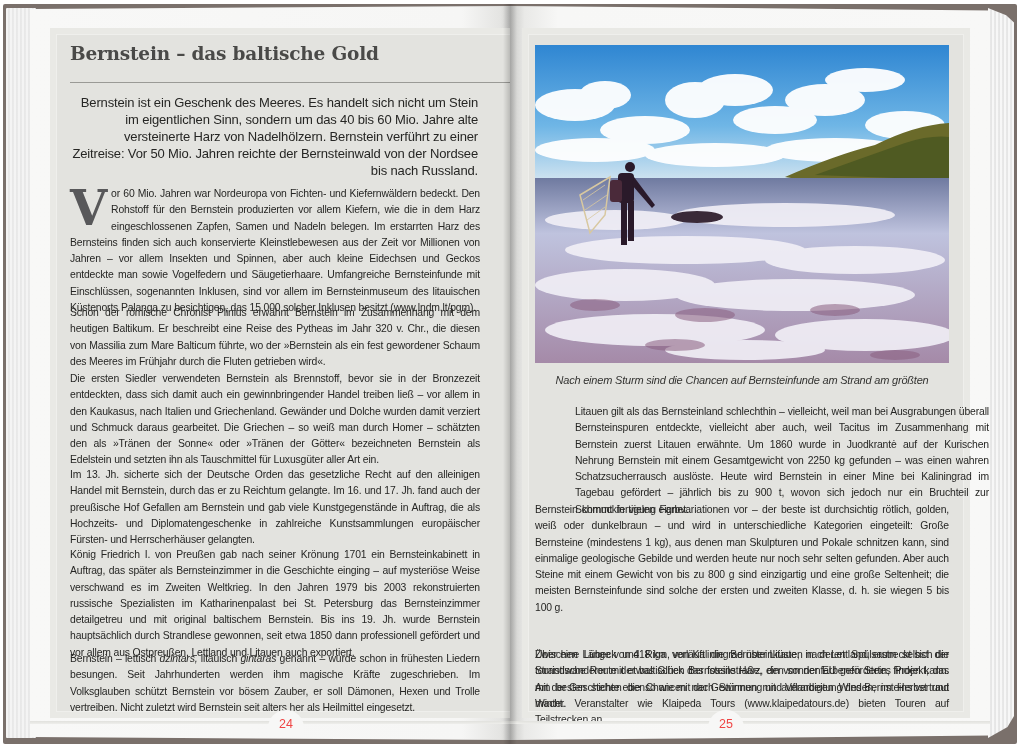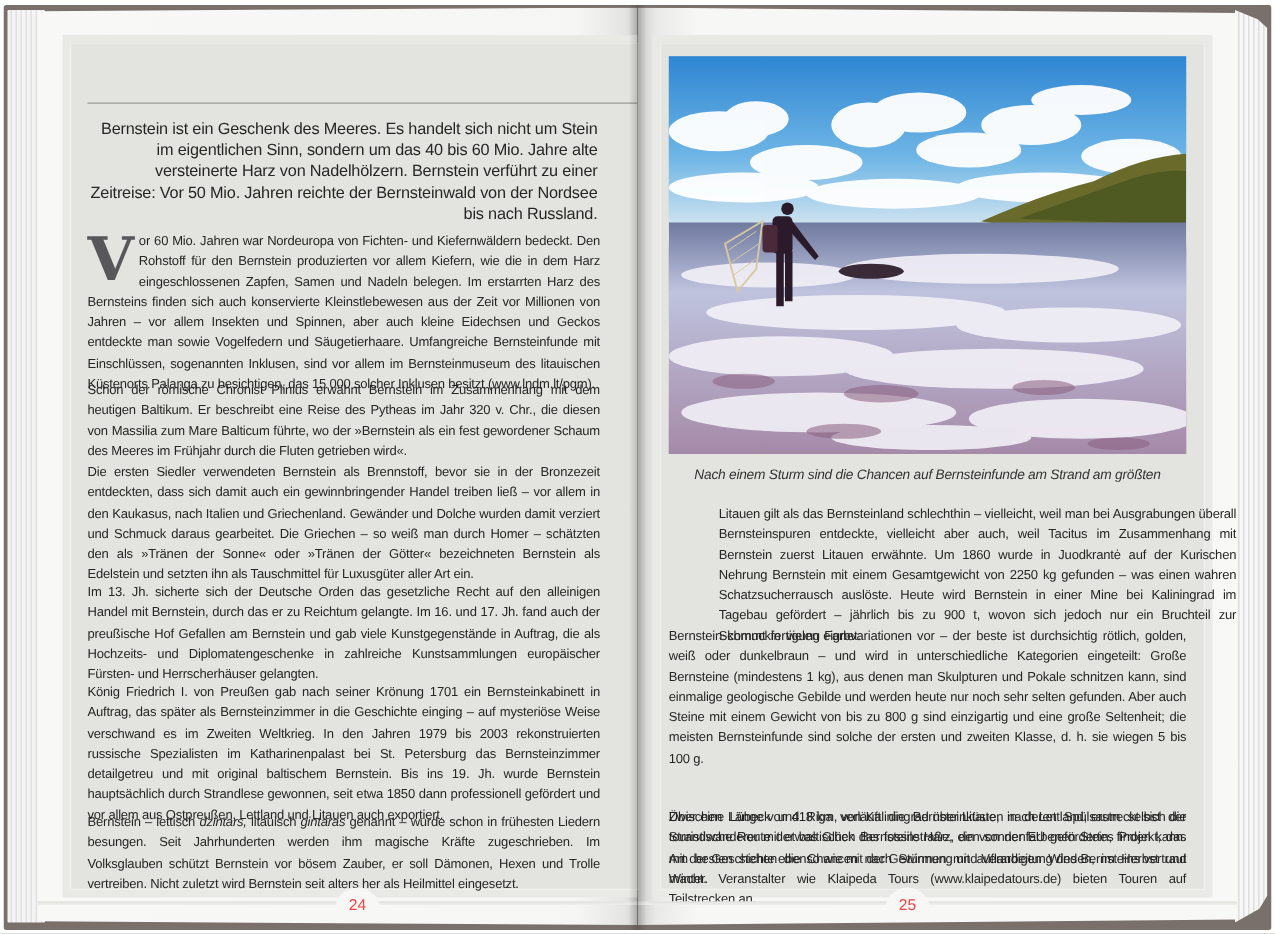--- a/index.html
+++ b/index.html
@@ -123,20 +123,21 @@
 <body>
 
 <div class="cover"></div>
 <div class="stack-left"></div>
 <div class="stack-right"></div>
 
 <div class="page left">
   <div class="frame"></div>
   <div class="panel"></div>
 
+  <div class="title">Bernstein – das baltische Gold</div>
   <div class="title-rule"></div>
 
   <div class="text intro">Bernstein ist ein Geschenk des Meeres. Es handelt sich nicht um Stein im eigentlichen Sinn, sondern um das 40 bis 60 Mio. Jahre alte versteinerte Harz von Nadelhölzern. Bernstein verführt zu einer Zeitreise: Vor 50 Mio. Jahren reichte der Bernsteinwald von der Nordsee bis nach Russland.</div>
 
   <div class="text p1">
     <span class="dropcap">V</span><span>or 60 Mio. Jahren war Nordeuropa von Fichten- und Kiefernwäldern bedeckt. Den Rohstoff für den Bernstein produzierten vor allem Kiefern, wie die in dem Harz eingeschlossenen Zapfen, Samen und Nadeln belegen. Im erstarrten Harz des Bernsteins finden sich auch konservierte Kleinstlebewesen aus der Zeit vor Millionen von Jahren – vor allem Insekten und Spinnen, aber auch kleine Eidechsen und Geckos entdeckte man sowie Vogelfedern und Säugetierhaare. Umfangreiche Bernsteinfunde mit Einschlüssen, sogenannten Inklusen, sind vor allem im Bernsteinmuseum des litauischen Küstenorts Palanga zu besichtigen, das 15 000 solcher Inklusen besitzt (www.lndm.lt/pgm).</span>
   </div>
   <div class="text p2">Schon der römische Chronist Plinius erwähnt Bernstein im Zusammenhang mit dem heutigen Baltikum. Er beschreibt eine Reise des Pytheas im Jahr 320 v. Chr., die diesen von Massilia zum Mare Balticum führte, wo der »Bernstein als ein fest gewordener Schaum des Meeres im Frühjahr durch die Fluten getrieben wird«.</div>
   <div class="text p3">Die ersten Siedler verwendeten Bernstein als Brennstoff, bevor sie in der Bronzezeit entdeckten, dass sich damit auch ein gewinnbringender Handel treiben ließ – vor allem in den Kaukasus, nach Italien und Griechenland. Gewänder und Dolche wurden damit verziert und Schmuck daraus gearbeitet. Die Griechen – so weiß man durch Homer – schätzten den als »Tränen der Sonne« oder »Tränen der Götter« bezeichneten Bernstein als Edelstein und setzten ihn als Tauschmittel für Luxusgüter aller Art ein.</div>
   <div class="text p4">Im 13. Jh. sicherte sich der Deutsche Orden das gesetzliche Recht auf den alleinigen Handel mit Bernstein, durch das er zu Reichtum gelangte. Im 16. und 17. Jh. fand auch der preußische Hof Gefallen am Bernstein und gab viele Kunstgegenstände in Auftrag, die als Hochzeits- und Diplomatengeschenke in zahlreiche Kunstsammlungen europäischer Fürsten- und Herrscherhäuser gelangten.</div>

